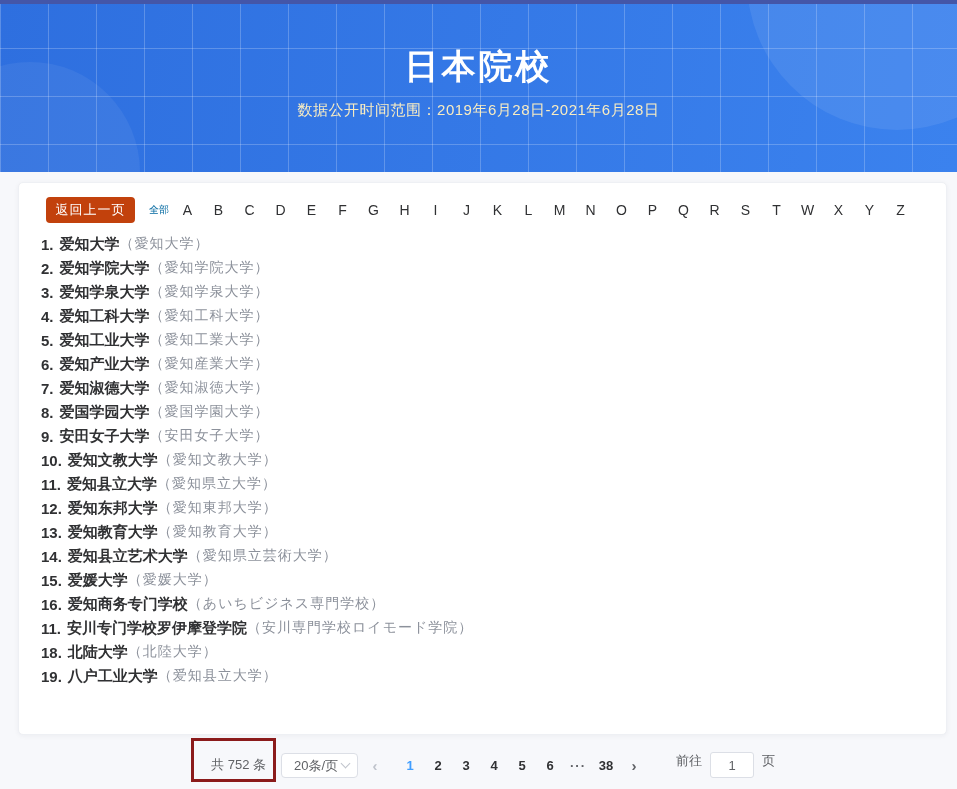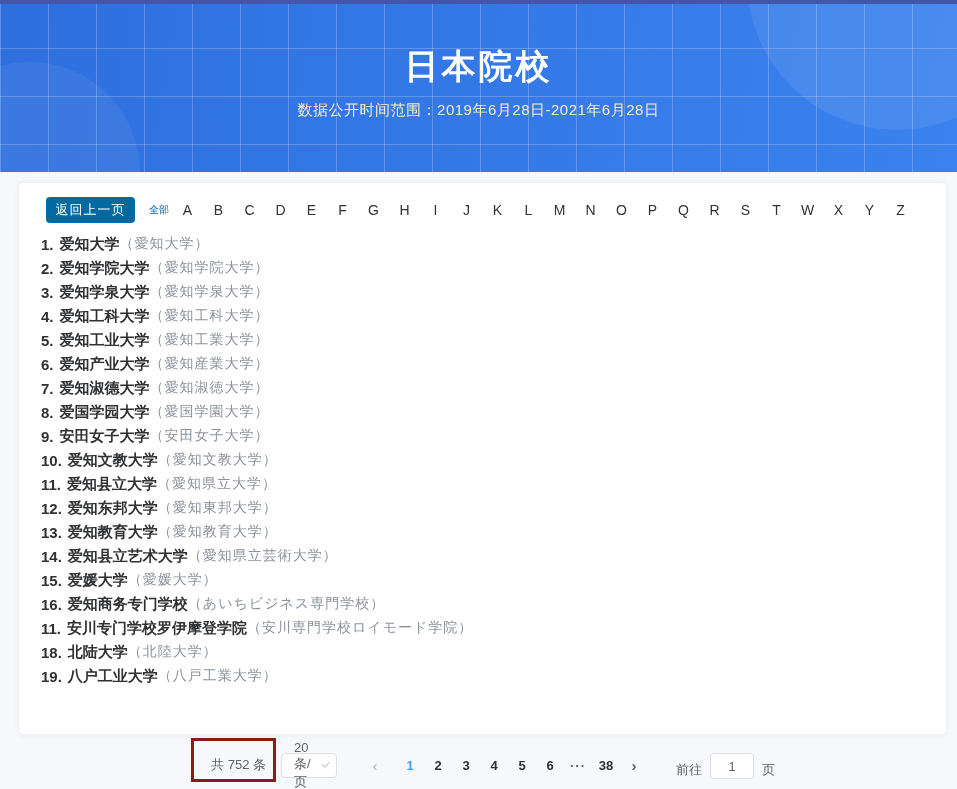--- a/index.html
+++ b/index.html
@@ -37,21 +37,21 @@
   
   .card {
     position:absolute; left:18px; top:182px; width:929px; height:553px;
     background:#ffffff; border:1px solid #eef0f4; border-radius:5px;
     box-shadow:0 1px 5px rgba(31,45,61,.05);
     padding:14px 26px 0 27px;
   }
   .filter-row { display:flex; align-items:center; height:26px; }
   .back-btn {
     width:89px; height:26px; border:none; border-radius:4px;
-    background:#0369a1; color:#ffffff; font-size:13px; cursor:pointer;
+    background:#c2410c; color:#ffffff; font-size:13px; cursor:pointer;
     font-family:Liberation Mono, monospace; letter-spacing:1px;
   }
   .all { margin-left:14px; color:#0369a1; font-size:10px; cursor:pointer; }
   .letters { display:flex; margin-left:3px; }
   .letter {
     width:31px; text-align:center; font-size:14px; font-weight:500;
     color:#303133; cursor:pointer;
   }
   .school-list { list-style:none; margin-top:9px; margin-left:-5px; }
   .school-list li { height:24px; display:flex; align-items:center; }
@@ -61,40 +61,40 @@
     font-size:14px; color:#8c919b; letter-spacing:1px;
     font-family:"Liberation Serif","DejaVu Serif",serif;
   }
   
   .pagination { position:absolute; left:0; top:741px; width:957px; height:48px; font-size:13px; }
   .pg-total {
     position:absolute; left:192px; top:12px; width:74px; height:24px;
     line-height:24px; text-align:right; color:#606266;
   }
   .pg-size {
-    position:absolute; left:281px; top:12px; width:56px; height:25px;
+    position:absolute; left:281px; top:12px; width:77px; height:25px;
     border:1px solid #dcdfe6; border-radius:4px; background:#fff;
     display:flex; align-items:center; padding:0 8px 0 12px;
     color:#606266; cursor:pointer;
   }
   .chev {
     width:7px; height:7px; margin-left:auto; margin-top:-4px;
     border-right:1.5px solid #c0c4cc; border-bottom:1.5px solid #c0c4cc;
     transform:rotate(45deg);
   }
   .pg-pager { position:absolute; left:361px; top:12px; display:flex; height:25px; }
   .pg-item {
     min-width:28px; text-align:center; line-height:25px; font-weight:600;
     color:#303133; cursor:pointer; user-select:none;
   }
   .pg-item.active { color:#409eff; }
   .pg-item.arrow-prev { color:#c0c4cc; font-size:15px; margin-right:7px; }
   .pg-item.arrow-next { color:#606266; font-size:15px; }
   .pg-item.ellipsis { color:#606266; letter-spacing:1px; }
-  .pg-jumper { position:absolute; left:676px; top:11px; height:27px; display:flex; align-items:flex-end; color:#606266; }
+  .pg-jumper { position:absolute; left:676px; top:11px; height:27px; display:flex; align-items:flex-start; color:#606266; }
   .pg-jumper input {
     width:44px; height:26px; margin:0 8px; text-align:center;
     border:1px solid #dcdfe6; border-radius:3px; color:#606266;
     font-size:13px; font-family:inherit; outline:none; background:#fff;
   }
   
   .annotation {
     position:absolute; left:191px; top:738px; width:85px; height:44px;
     border:3px solid #8b1b1b; pointer-events:none; z-index:9;
   }
@@ -229,21 +229,21 @@
         <span class="alt">（安川専門学校ロイモード学院）</span>
       </li>
       <li>
         <span class="num">18.</span>
         <span class="name">北陆大学</span>
         <span class="alt">（北陸大学）</span>
       </li>
       <li>
         <span class="num">19.</span>
         <span class="name">八户工业大学</span>
-        <span class="alt">（八戸工業大学）</span>
+        <span class="alt">（爱知县立大学）</span>
       </li>
     </ol>
 </div>
 
 <div class="pagination">
   <span class="pg-total">共 752 条</span>
   <div class="pg-size">
     <span>20条/页</span>
     <i class="chev"></i>
   </div>

